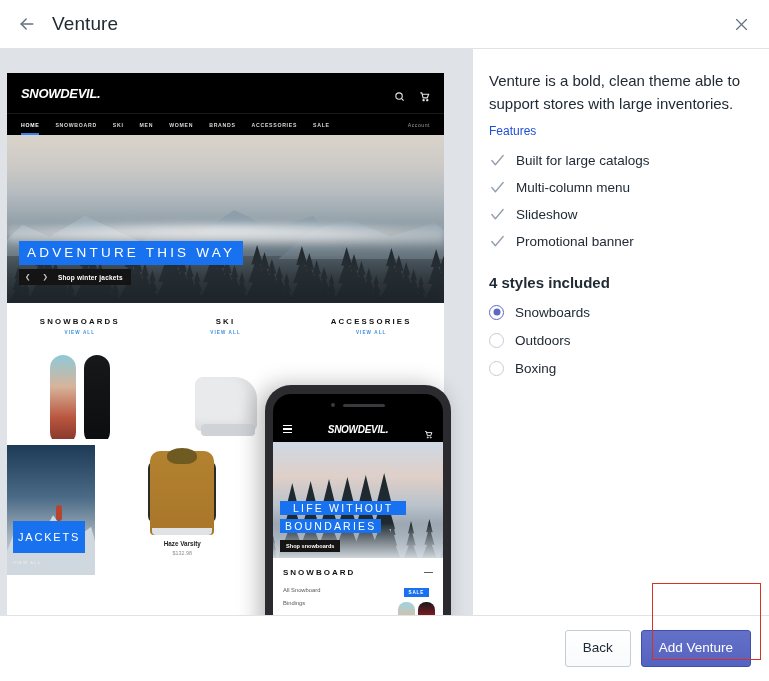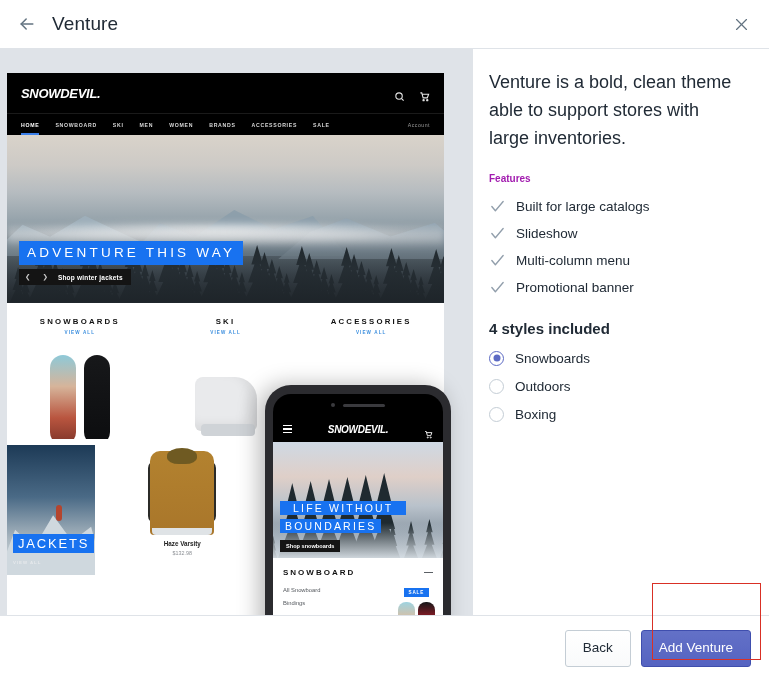--- a/index.html
+++ b/index.html
@@ -31,22 +31,22 @@
   .modal-body { display:flex; height: 566px; }
   .preview-pane {
     width: 473px; background:#dfe3e8; position:relative; overflow:hidden;
     border-right: 1px solid #dfe3e8;
   }
   .details-pane {
     flex:1; background:#fff; padding: 20px 22px 0 16px; overflow:hidden;
   }
 
   
-  .desc { font-size:18px; line-height:1.55; color:#212b36; margin-bottom: 20px; max-width: 255px;}
-  .section-title { font-size:10px; font-weight:700; color:#a21caf; margin-bottom: 14px; }
+  .desc { font-size:15px; line-height:1.55; color:#212b36; margin-bottom: 8px; max-width: 255px;}
+  .section-title { font-size:12px; font-weight:400; color:#1d4ed8; margin-bottom: 14px; }
   .feature-list { list-style:none; margin-bottom: 24px; text-align: center; }
   .feature-item { display:flex; align-items:center; margin-bottom: 10px; }
   .check {
     width:17px; height:17px; flex:0 0 auto; margin-right:10px; color:#919eab;
   }
   .feature-label { font-size:13.5px; color:#212b36; }
 
   .styles-title { font-size:15px; font-weight:700; color:#212b36; margin-bottom: 14px; }
   .radio-list { list-style:none; }
   .radio-item { display:flex; align-items:center; margin-bottom: 13px; cursor:pointer; }
@@ -178,21 +178,21 @@
   .prow { display:flex; background:#fff; height:130px; margin-top:6px; }
   .ptile { position:relative; overflow:hidden; }
   .ptile.jackets { width:88px; background:linear-gradient(180deg,#1d3a56,#4a6a86 40%,#a9b6bf 72%,#dfe4e8); }
   .jk-peak{
     position:absolute; left:-10%; bottom:0; width:120%; height:62%;
     background:#cfd8de; clip-path: polygon(0 100%, 16% 44%, 34% 66%, 52% 26%, 70% 58%, 88% 40%, 100% 100%);
   }
   .jk-person{ position:absolute; left:56%; top:46%; width:6px; height:16px; background:#b4452e; border-radius:3px;}
   .jk-label {
     position:absolute; left:6px; bottom:22px; background:#1872f0; color:#fff;
-    font-size:13px; letter-spacing:1.8px; font-weight:400; padding:2px 5px;
+    font-size:11px; letter-spacing:1.8px; font-weight:400; padding:10px 5px;
   }
   .jk-view { position:absolute; left:6px; bottom:10px; color:#e6e9ec; font-size:4.3px; letter-spacing:1px; font-weight:700;}
 
   .pcard { flex:1; display:flex; flex-direction:column; align-items:center; justify-content:flex-start; padding-top:6px;}
   .jacket { width:64px; height:84px; position:relative; }
   .jbody { position:absolute; inset:0; border-radius:10px 10px 4px 4px; }
   .jhood { position:absolute; left:50%; transform:translateX(-50%); top:-3px; width:30px; height:16px; border-radius:50% 50% 40% 40%; }
   .jsleeveL,.jsleeveR{ position:absolute; top:10px; width:14px; height:62px; border-radius:7px;}
   .jsleeveL{left:-2px;} .jsleeveR{right:-2px;}
   .jhem{ position:absolute; left:2px; right:2px; bottom:0; height:7px; background:#dfe3e6; border-radius:0 0 4px 4px;}
@@ -501,29 +501,29 @@
               </svg>
           </span>
           <span class="feature-label">Built for large catalogs</span>
         </li>
         <li class="feature-item">
           <span class="check">
             <svg viewBox="0 0 24 24" fill="none" stroke="currentColor" stroke-width="1.9" stroke-linecap="round" stroke-linejoin="round">
                 <polyline points="4 12 9 18 20 5"></polyline>
               </svg>
           </span>
-          <span class="feature-label">Slideshow</span>
+          <span class="feature-label">Multi-column menu</span>
         </li>
         <li class="feature-item">
           <span class="check">
             <svg viewBox="0 0 24 24" fill="none" stroke="currentColor" stroke-width="1.9" stroke-linecap="round" stroke-linejoin="round">
                 <polyline points="4 12 9 18 20 5"></polyline>
               </svg>
           </span>
-          <span class="feature-label">Multi-column menu</span>
+          <span class="feature-label">Slideshow</span>
         </li>
         <li class="feature-item">
           <span class="check">
             <svg viewBox="0 0 24 24" fill="none" stroke="currentColor" stroke-width="1.9" stroke-linecap="round" stroke-linejoin="round">
                 <polyline points="4 12 9 18 20 5"></polyline>
               </svg>
           </span>
           <span class="feature-label">Promotional banner</span>
         </li>
       </ul>

